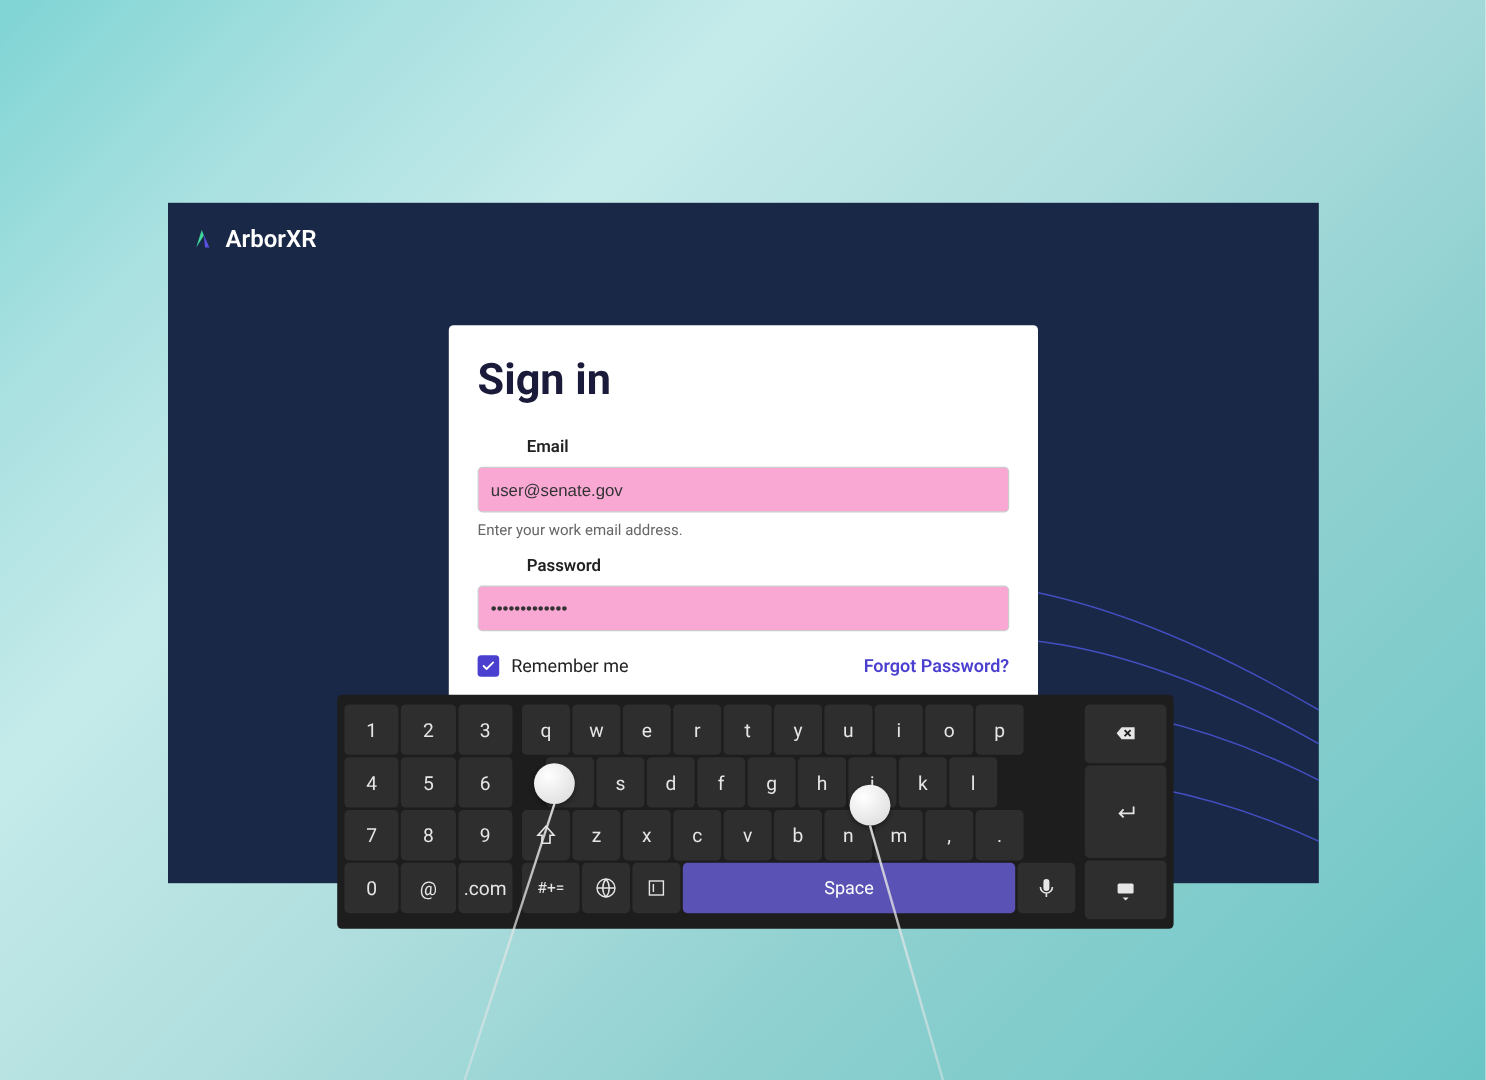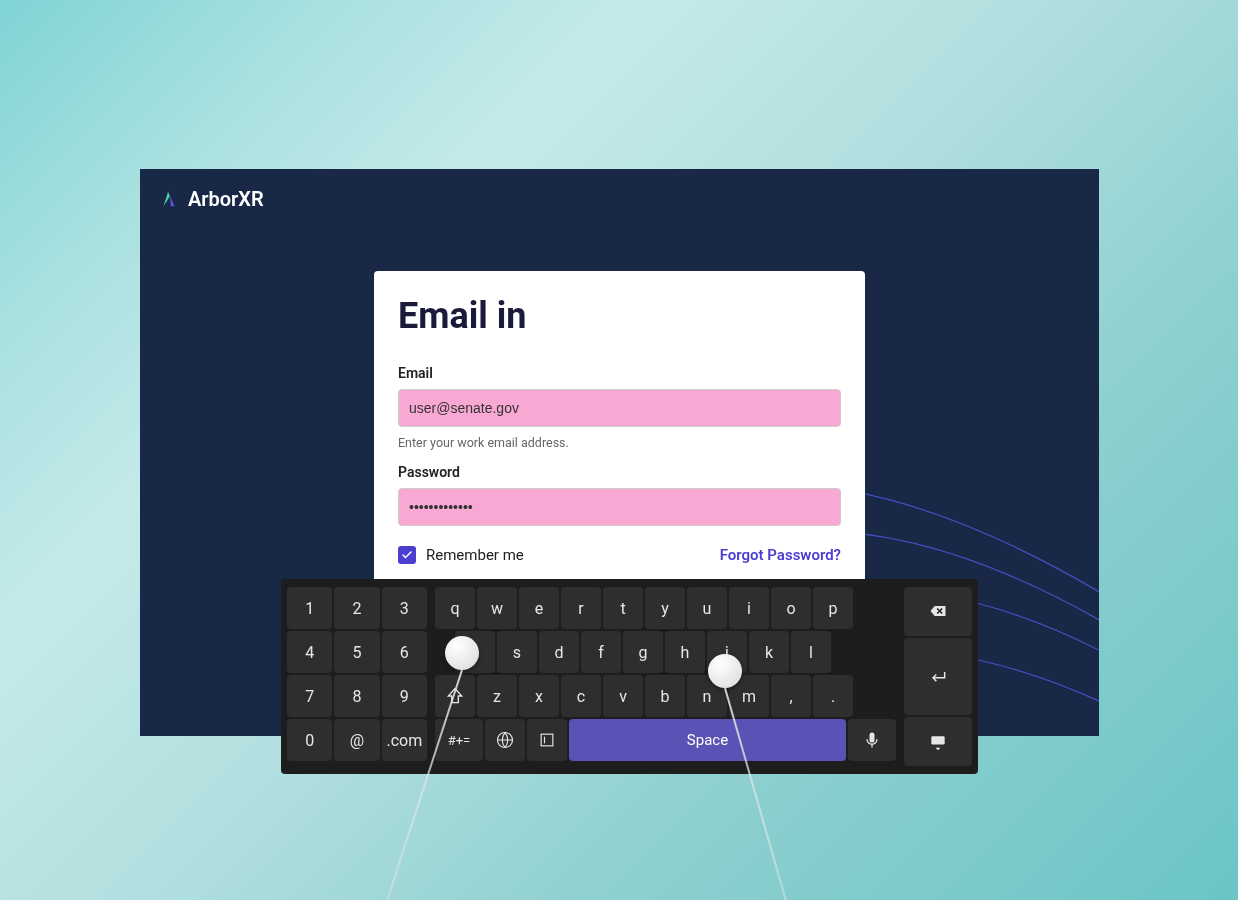--- a/index.html
+++ b/index.html
@@ -53,20 +53,21 @@
     font-weight: 700;
     color: #1a1a3a;
     margin-bottom: 28px;
   }
   .field-label {
     font-size: 14px;
     font-weight: 600;
     color: #222;
     margin-bottom: 8px;
     display: block;
+    margin-left: 41px;
   }
   .text-input {
     width: 100%;
     height: 38px;
     border: 1px solid #ccc;
     border-radius: 4px;
     padding: 0 10px;
     font-size: 14px;
     color: #333;
     background: #f9a8d4;
@@ -195,21 +196,21 @@
 
   <div class="brand">
     <svg width="22" height="22" viewBox="0 0 24 24">
       <path d="M6 20 L11 4 L13 9 Z" fill="#3fd89a"></path>
       <path d="M13 9 L11 4 L18 20 L14 20 Z" fill="#5a52e0"></path>
     </svg>
     <span class="brand-text">ArborXR</span>
   </div>
 
   <div class="signin-card">
-    <h1 class="signin-title">Email in</h1>
+    <h1 class="signin-title">Sign in</h1>
 
     <label class="field-label">Email</label>
     <input class="text-input" type="text" value="user@senate.gov" style="">
     <div class="hint">Enter your work email address.</div>
 
     <label class="field-label">Password</label>
     <div class="pw-wrap">
       <input class="text-input" type="text" value="•••••••••••••" style="">
     </div>
 

